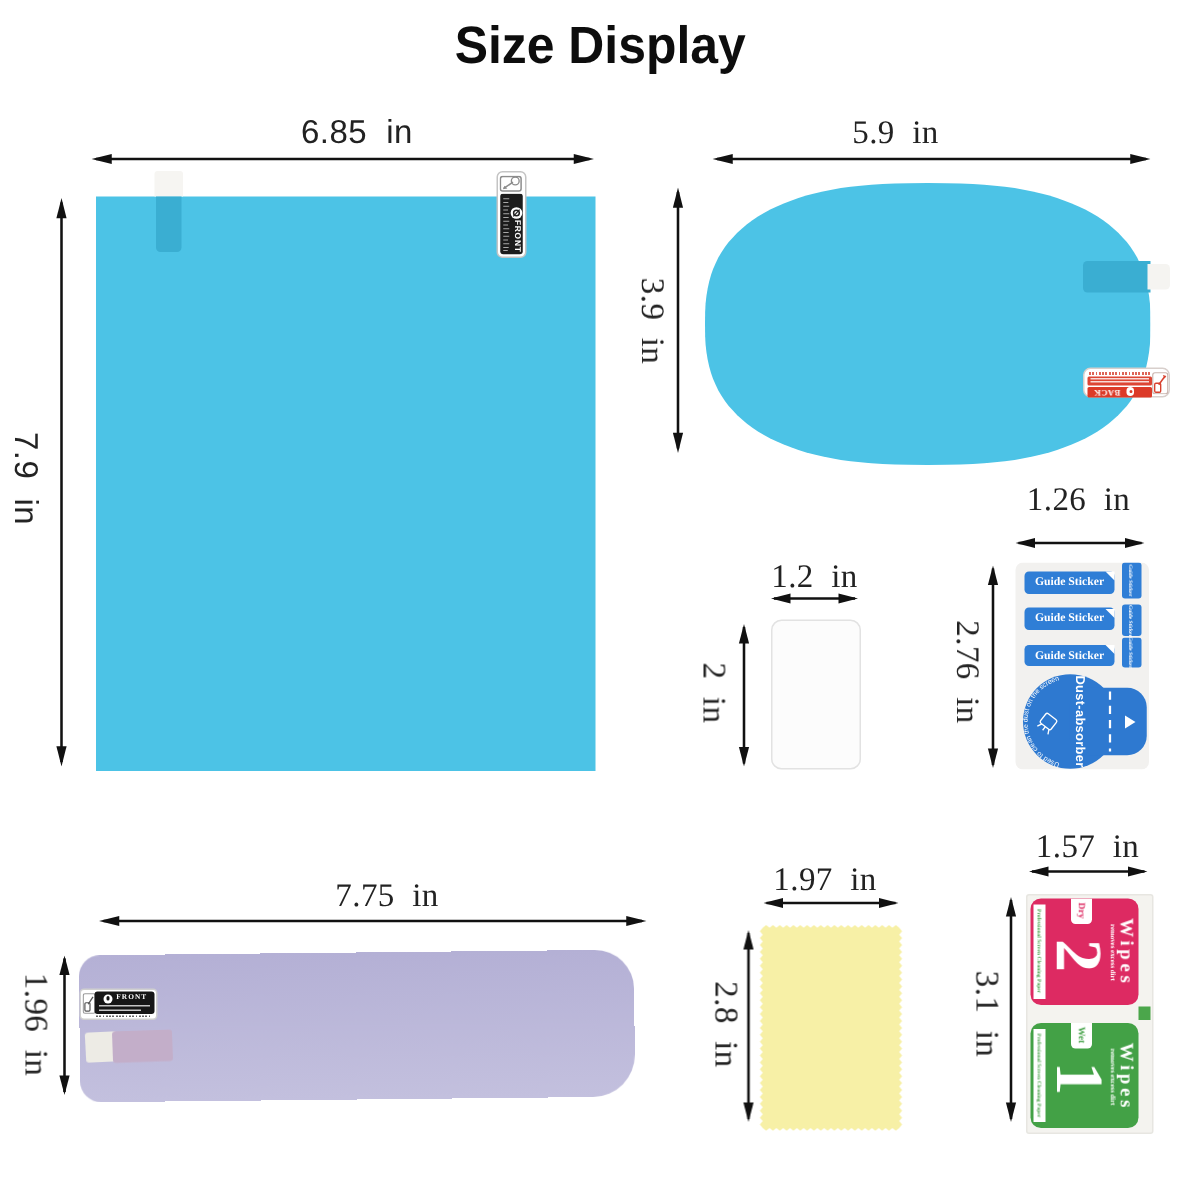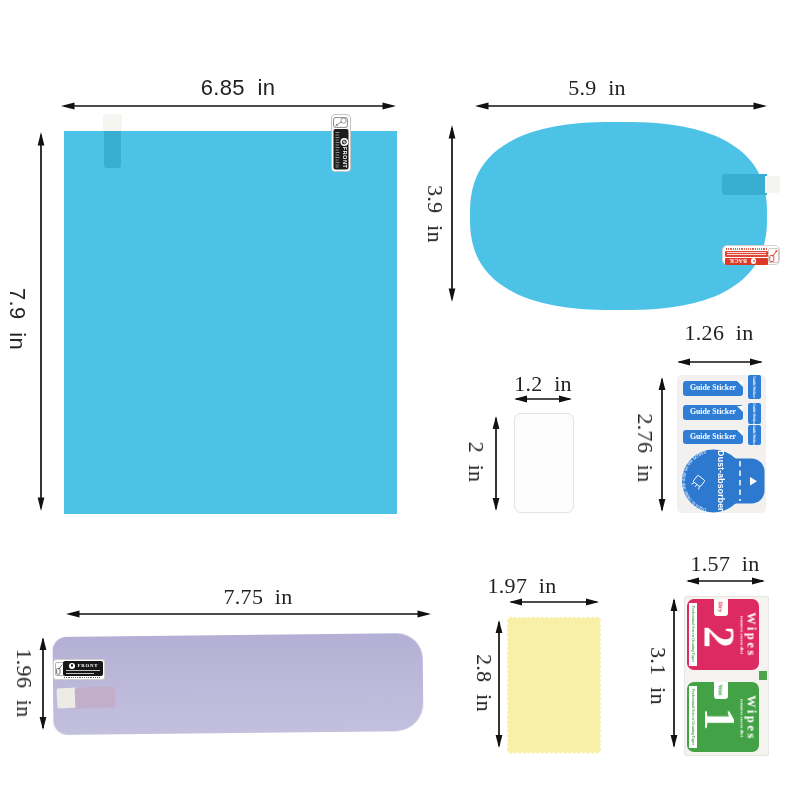--- a/index.html
+++ b/index.html
@@ -7,20 +7,21 @@
 .lab{position:absolute;font-size:22px;color:#222;white-space:nowrap;transform:translate(-50%,-50%);letter-spacing:.3px}
 .rot{position:absolute;font-size:22px;color:#222;white-space:nowrap;transform:translate(-50%,-50%) rotate(90deg);letter-spacing:.3px;will-change:transform}
 .arr{position:absolute}
 .abs{position:absolute}
 .num{}
 </style>
 </head>
 <body>
 <div id="c">
 
+<div class="abs" style="left:0;right:0;top:11px;text-align:center;font-size:35px;font-weight:bold;color:#0d0d0d"><span style="display:inline-block;transform:scaleX(.95)">Size Display</span></div>
 
 <div class="lab num" style="left:238px;top:88px">6.85&nbsp;&nbsp;in</div>
 
 <svg class="arr" style="left:61px;top:100px" width="335" height="12" viewBox="0 0 335 12">
       <path d="M3,6 L332,6" stroke="#111" stroke-width="1.7" fill="none"></path>
       <path d="M0,6 l13.5,-3.4 v6.8 z" fill="#111"></path>
       <path d="M335,6 l-13.5,-3.4 v6.8 z" fill="#111"></path>
     </svg>
 
 <div class="rot num" style="left:17px;top:319px">7.9&nbsp;&nbsp;in</div>
@@ -211,21 +212,21 @@
     <div class="abs" style="left:6px;top:1.6px;width:6px;height:6px;background:#fff;border-radius:50%"></div>
     <div class="abs" style="left:7.6px;top:3.2px;width:2.8px;height:2.8px;border:0.8px solid #111;border-radius:50%;box-sizing:border-box"></div>
     <div class="abs" style="left:14.5px;top:2.2px;color:#fff;font-size:4.9px;font-weight:bold;letter-spacing:.7px">FRONT</div>
     <div class="abs" style="left:3px;top:9.2px;width:34px;height:1px;background:rgba(255,255,255,.75)"></div>
     <div class="abs" style="left:3px;top:11.6px;width:28px;height:1px;background:rgba(255,255,255,.75)"></div>
   </div>
 
   <div class="abs" style="left:10px;top:17.2px;width:36px;height:1.2px;background:repeating-linear-gradient(90deg,rgba(70,70,70,.85) 0,rgba(70,70,70,.85) 1.2px,transparent 1.2px,transparent 2.2px)"></div>
 </div>
 
-<div class="lab num" style="left:522px;top:586px">1.97&nbsp;&nbsp;in</div>
+<div class="lab num" style="left:550px;top:586px">1.97&nbsp;&nbsp;in</div>
 
 <svg class="arr" style="left:509px;top:596px" width="90" height="12" viewBox="0 0 90 12">
     <path d="M2,6 L88,6" stroke="#111" stroke-width="1.7" fill="none"></path>
     <path d="M0,6 l13,-3.4 v6.8 z" fill="#111"></path>
     <path d="M90,6 l-13,-3.4 v6.8 z" fill="#111"></path>
   </svg>
 
 <div class="rot num" style="left:484px;top:683px">2.8&nbsp;&nbsp;in</div>
 
 <svg class="arr" style="left:493px;top:620px" width="12" height="128" viewBox="0 0 12 128">

